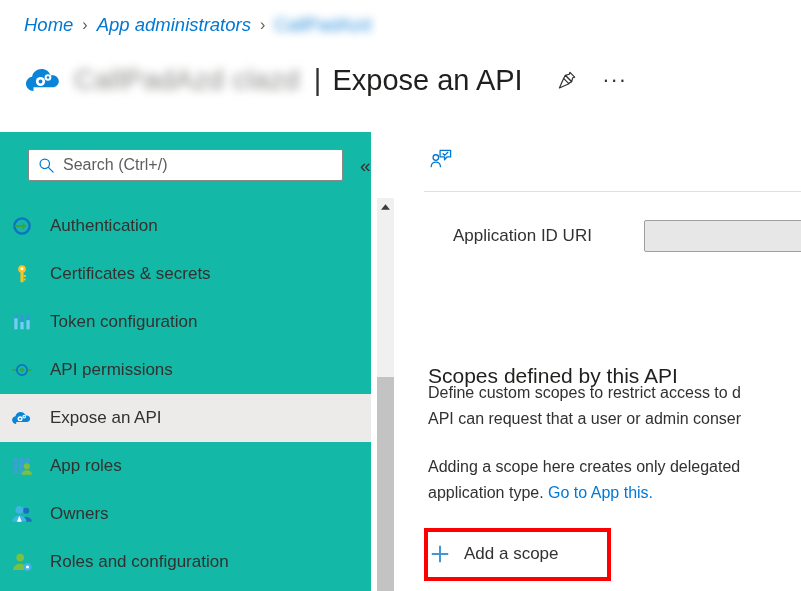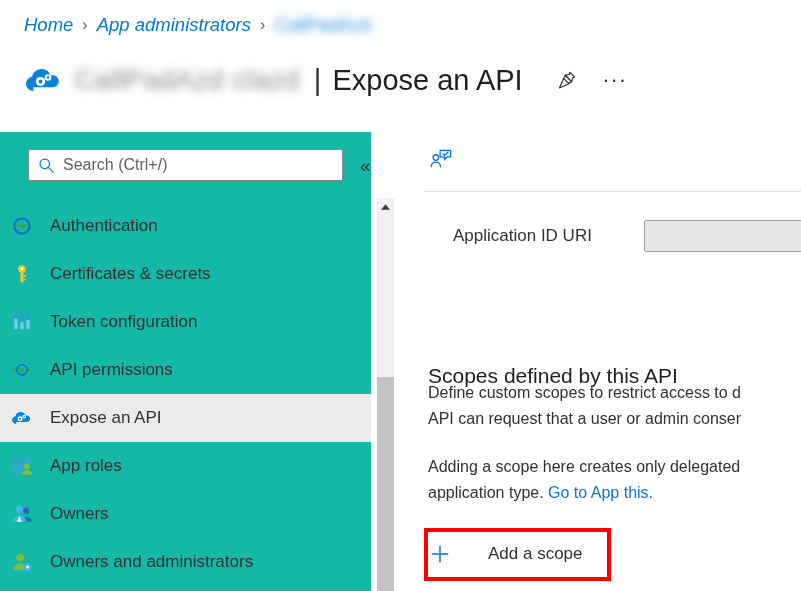--- a/index.html
+++ b/index.html
@@ -331,21 +331,20 @@
 
   .add-scope {
     position: absolute;
     left: 32px;
     top: 406px;
     display: flex;
     align-items: center;
     cursor: pointer;
     height: 32px;
     padding-right: 10px;
-    gap: 24px;
   }
   .plus-ico {
     width: 24px;
     height: 24px;
     display: flex;
     align-items: center;
     justify-content: center;
     margin-right: 12px;
     color: #0078d4;
   }
@@ -516,21 +515,21 @@
 
       <div class="nav-item">
         <span class="nav-ico">
           <svg width="22" height="22" viewBox="0 0 24 24" aria-hidden="true">
             <circle cx="10" cy="7.2" r="4.2" fill="#7ac143"></circle>
             <path d="M2.3 20.6c0-4 3.4-6.8 7.7-6.8s7.7 2.8 7.7 6.8z" fill="#7ac143"></path>
             <circle cx="18" cy="17.4" r="4.4" fill="#3fb4e5"></circle>
             <circle cx="18" cy="17.4" r="1.7" fill="#ffffff"></circle>
           </svg>
         </span>
-        <span class="nav-label">Owners and administrators</span>
+        <span class="nav-label">Roles and configuration</span>
       </div>
 
     </div>
   </div>
 
   <div class="scrollbar">
     <div class="sb-arrow">
       <svg width="9" height="6" viewBox="0 0 10 6" aria-hidden="true">
           <path d="M5 0l5 6H0z" fill="#3c3c3c"></path>
         </svg>

